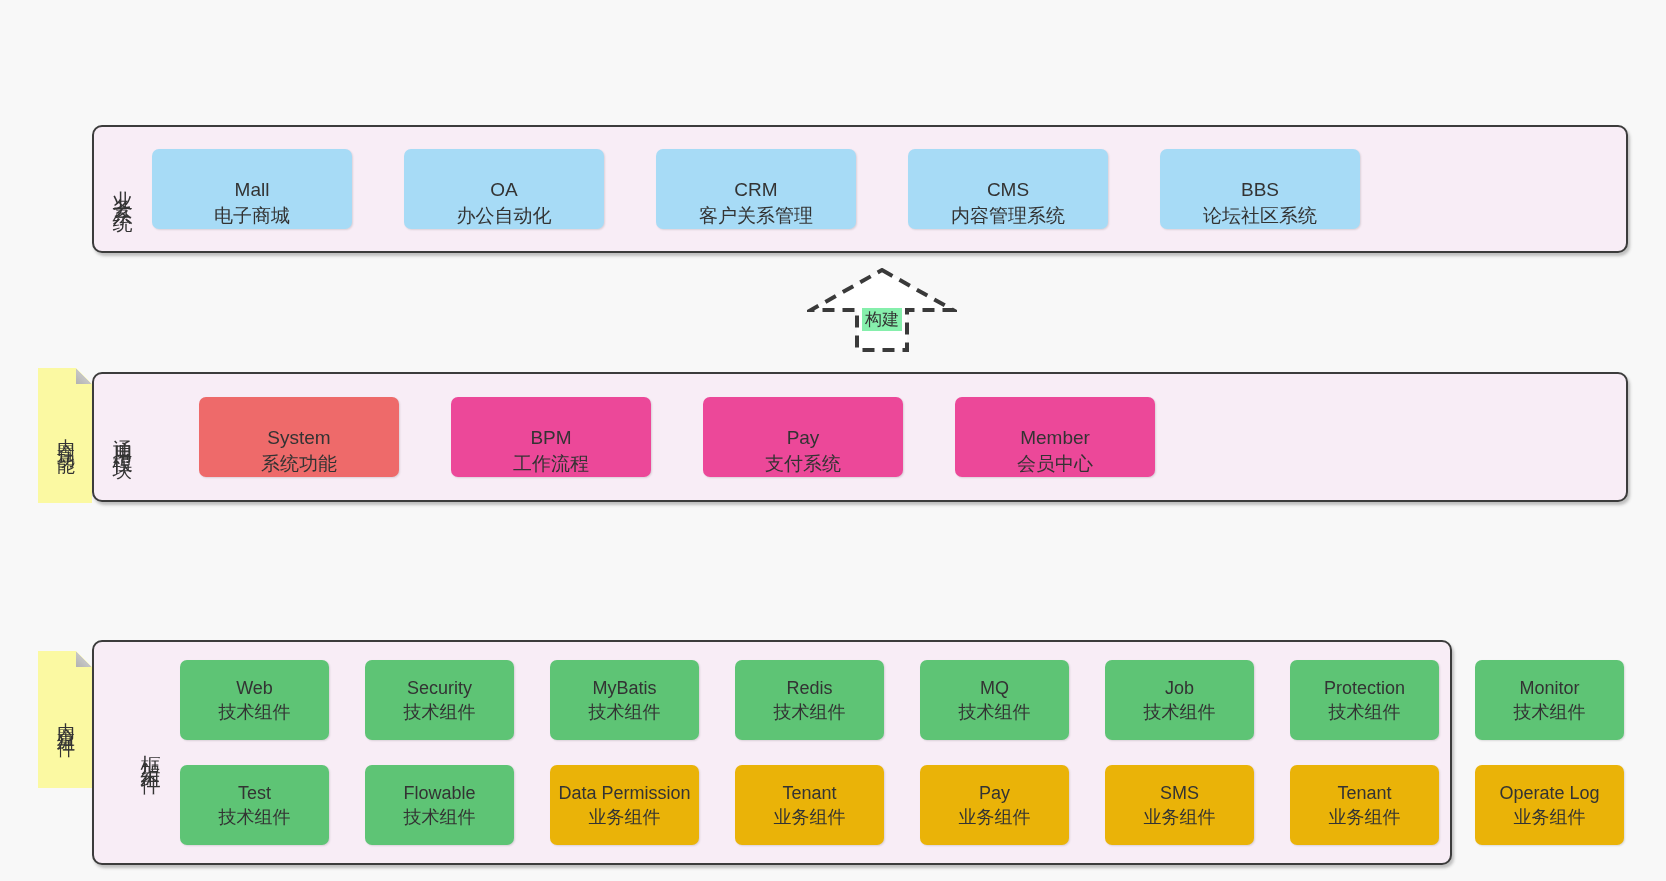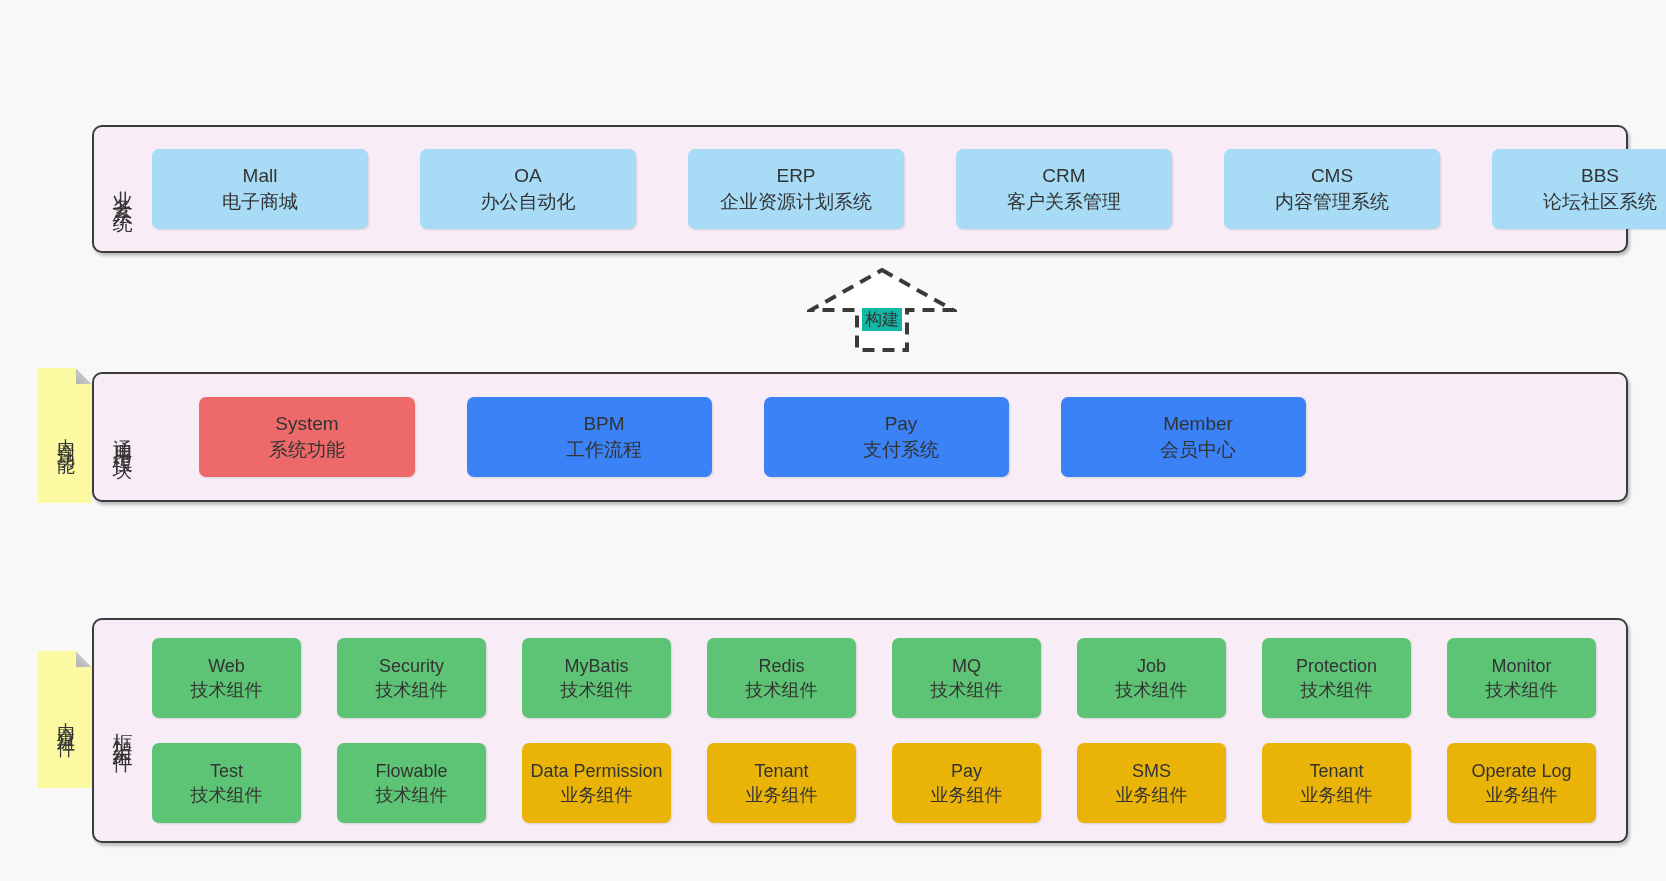--- a/index.html
+++ b/index.html
@@ -16,21 +16,21 @@
     background:#f8edf6;
     border:2px solid #3c3c3c;
     border-radius:10px;
     box-shadow:2px 3px 3px rgba(60,60,60,.30);
     display:flex;
     align-items:center;
     box-sizing:border-box;
   }
   #sec-business  { left:92px; top:125px; width:1536px; height:128px; }
   #sec-modules   { left:92px; top:372px; width:1536px; height:130px;gap:47px; }
-  #sec-framework { left:92px; top:618px; width:1536px; height:225px; }
+  #sec-framework { left:92px; top:640px; width:1360px; height:225px;padding-left:28px; }
 
   .sec-label { flex:0 0 58px; display:flex; justify-content:center; }
   .sec-label span {
     writing-mode:vertical-rl;
     text-orientation:upright;
     font-size:20px;
     letter-spacing:7px;
     line-height:1.1;
   }
 
@@ -39,26 +39,26 @@
   .rows .box-row { gap:36px; }
 
   .box {
     height:80px;
     border-radius:7px;
     display:flex; flex-direction:column; justify-content:center;
     text-align:center;
     font-size:19px; line-height:26px;
     box-shadow:1px 1px 2px rgba(0,0,0,.12);
   }
-  .w200 { width:216px; }
+  .w200 { width:200px;justify-content:flex-end; }
   .w149 { width:149px; font-size:18px; line-height:24px; }
 
   .blue       { background:#a7dbf6; }
   .red        { background:#ee6a6a; }
-  .pink       { background:#3b82f6;padding-left:29px; }
+  .pink       { background:#ec4899; }
   .green      { background:#5ec475; }
   .lightgreen { background:#eab308; }
 
   
   .note {
     position:absolute;
     width:54px;
     background:#fbf9a2;
     clip-path:polygon(0 0, calc(100% - 16px) 0, 100% 16px, 100% 100%, 0 100%);
     display:flex; align-items:center; justify-content:center;
@@ -79,21 +79,21 @@
     background:linear-gradient(to bottom left, rgba(0,0,0,0) 50%, #c7c7c7 50%, #b2b2b2 100%);
   }
 
   
   .arrow { position:absolute; width:150px; height:84px; }
   #arrow-build     { left:807px; top:268px; }
   #arrow-implement { left:807px; top:516px; }
   .arrow svg { display:block; }
   .arrow .arrow-label {
     position:absolute; left:50%; top:40px; transform:translateX(-50%);
-    background:#14b8a6;
+    background:#86efac;
     font-size:17px;
     padding:0 3px;
     white-space:nowrap;
   }
 </style>
 </head>
 <body>
 
 <div class="canvas">
 
@@ -111,24 +111,20 @@
       <span>业务系统</span>
     </div>
     <div class="box-row">
       <div class="box w200 blue">
         <span>Mall</span>
         <span>电子商城</span>
       </div>
       <div class="box w200 blue">
         <span>OA</span>
         <span>办公自动化</span>
-      </div>
-      <div class="box w200 blue">
-        <span>ERP</span>
-        <span>企业资源计划系统</span>
       </div>
       <div class="box w200 blue">
         <span>CRM</span>
         <span>客户关系管理</span>
       </div>
       <div class="box w200 blue">
         <span>CMS</span>
         <span>内容管理系统</span>
       </div>
       <div class="box w200 blue">

